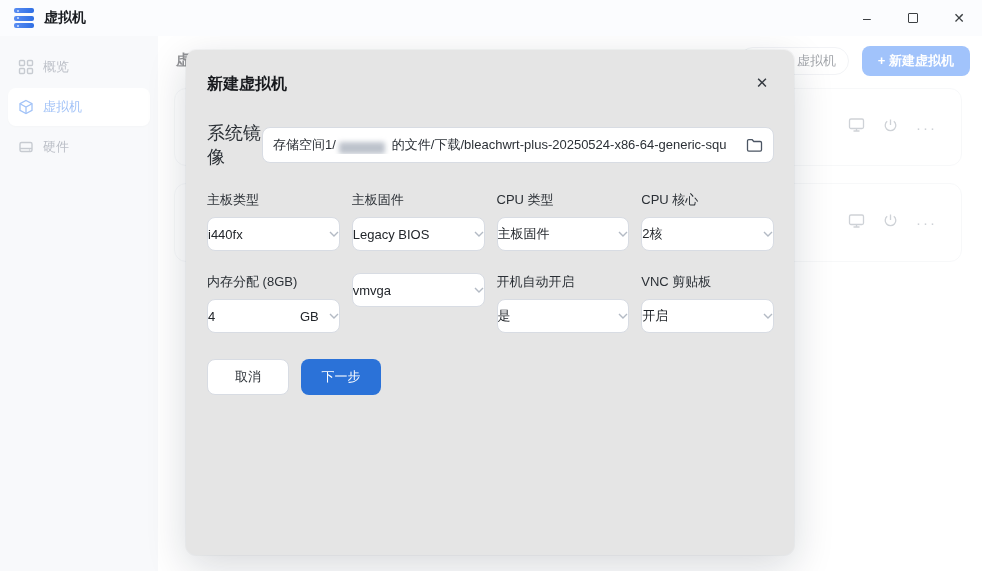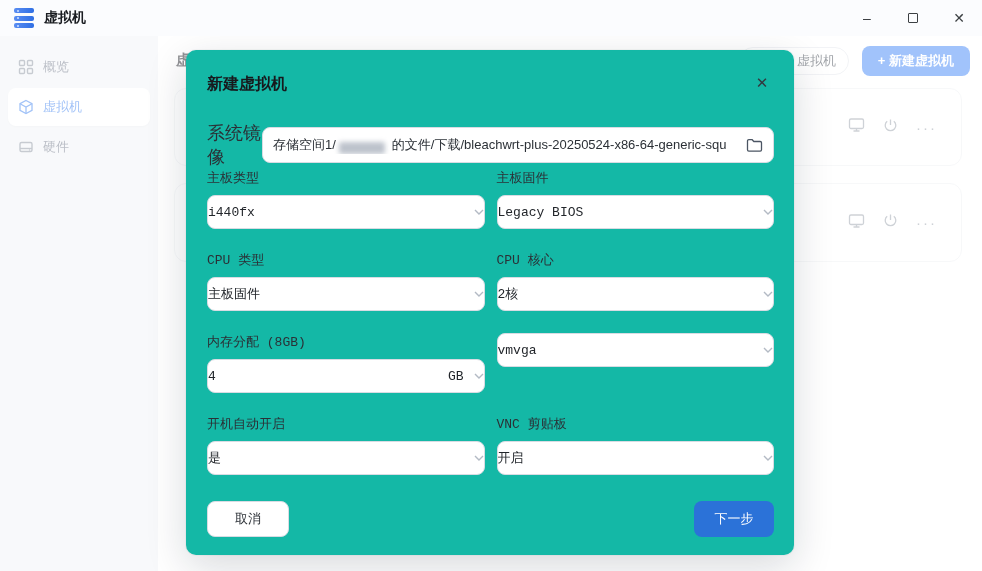--- a/index.html
+++ b/index.html
@@ -30,39 +30,39 @@
   .vm-card { position:absolute; left:16px; right:20px; border:1px solid #eef0f3; border-radius:12px; background:#fff; }
   .vm-card.c1 { top:52px; height:78px; }
   .vm-card.c2 { top:147px; height:79px; }
   .card-actions { position:absolute; right:24px; top:0; bottom:0; display:flex; align-items:center; gap:18px; color:#9aa1ab; }
   .dots { font-size:15px; letter-spacing:2px; color:#9aa1ab; line-height:1; }
 
   
   .overlay { position:absolute; top:36px; left:0; right:0; bottom:0; background:rgba(255,255,255,0.52); z-index:5; }
 
   
-  .modal { position:absolute; left:186px; top:50px; width:608px; height:505px; background:#14b8a6; border-radius:10px; box-shadow:0 12px 40px rgba(15,23,42,0.16), 0 0 0 1px rgba(15,23,42,0.03); z-index:10; padding:24px 20px 0 21px; }
+  .modal { position:absolute; left:186px; top:50px; width:608px; height:505px; background:#e5e5e5; border-radius:10px; box-shadow:0 12px 40px rgba(15,23,42,0.16), 0 0 0 1px rgba(15,23,42,0.03); z-index:10; padding:24px 20px 0 21px; }
   .modal-title { font-size:16px; font-weight:bold; color:#17191d; }
   .modal-close { position:absolute; top:21px; right:20px; width:24px; height:24px; display:flex; align-items:center; justify-content:center; font-size:15px; color:#33383f; cursor:pointer; background:none; border:none; }
 
   .img-row { margin-top:26px; display:flex; align-items:center; }
   .img-label { width:55px; flex:0 0 55px; font-size:18px; color:#2b3036; }
   .img-input { flex:1; height:36px; border:1px solid #d8dce3; border-radius:8px; display:flex; align-items:center; padding:0 10px; overflow:hidden; background:#fff; }
   .img-path { flex:1; font-size:13px; color:#2b3036; white-space:nowrap; overflow:hidden; display:flex; align-items:flex-end; }
   .redacted { display:inline-block; width:46px; height:12px; margin:0 7px 0 3px; background:#bdc3cc; border-radius:2px; filter:blur(2.5px); flex:0 0 auto; }
   .folder-btn { flex:0 0 auto; margin-left:8px; display:flex; align-items:center; background:none; border:none; }
 
-  .form-grid { display:grid; grid-template-columns:1fr 1fr; column-gap:12px; row-gap:22px;font-family:Liberation Mono, monospace; }
+  .form-grid { margin-top:22px; display:grid; grid-template-columns:1fr 1fr 1fr 1fr; column-gap:12px; row-gap:22px; }
   .f-label { font-size:13px; color:#2b3036; margin-bottom:8px; }
   .select { height:34px; border:1px solid #d8dce3; border-radius:8px; background:#fff; display:flex; align-items:center; padding:0 0; font-size:13px; color:#22262b; }
   .select .val { flex:1; white-space:nowrap; overflow:hidden; }
   .select .unit { color:#22262b; margin-right:10px; }
   .chev { flex:0 0 auto; display:flex; }
 
-  .footer { display:flex; justify-content:space-between; gap:12px; margin-top:26px; }
+  .footer { display:flex; justify-content:flex-start; gap:12px; margin-top:26px; }
   .btn-cancel { width:82px; height:36px; border:1px solid #d8dce3; border-radius:8px; background:#fff; font-size:13px; color:#2b3036; font-family:inherit; }
   .btn-next { width:80px; height:36px; border:none; border-radius:8px; background:#2b72d8; color:#fff; font-size:13px; font-family:inherit; }
 </style>
 </head>
 <body>
 
 <div class="titlebar">
   <div class="app-icon">
     <div class="bar"></div>
       <div class="bar"></div>

